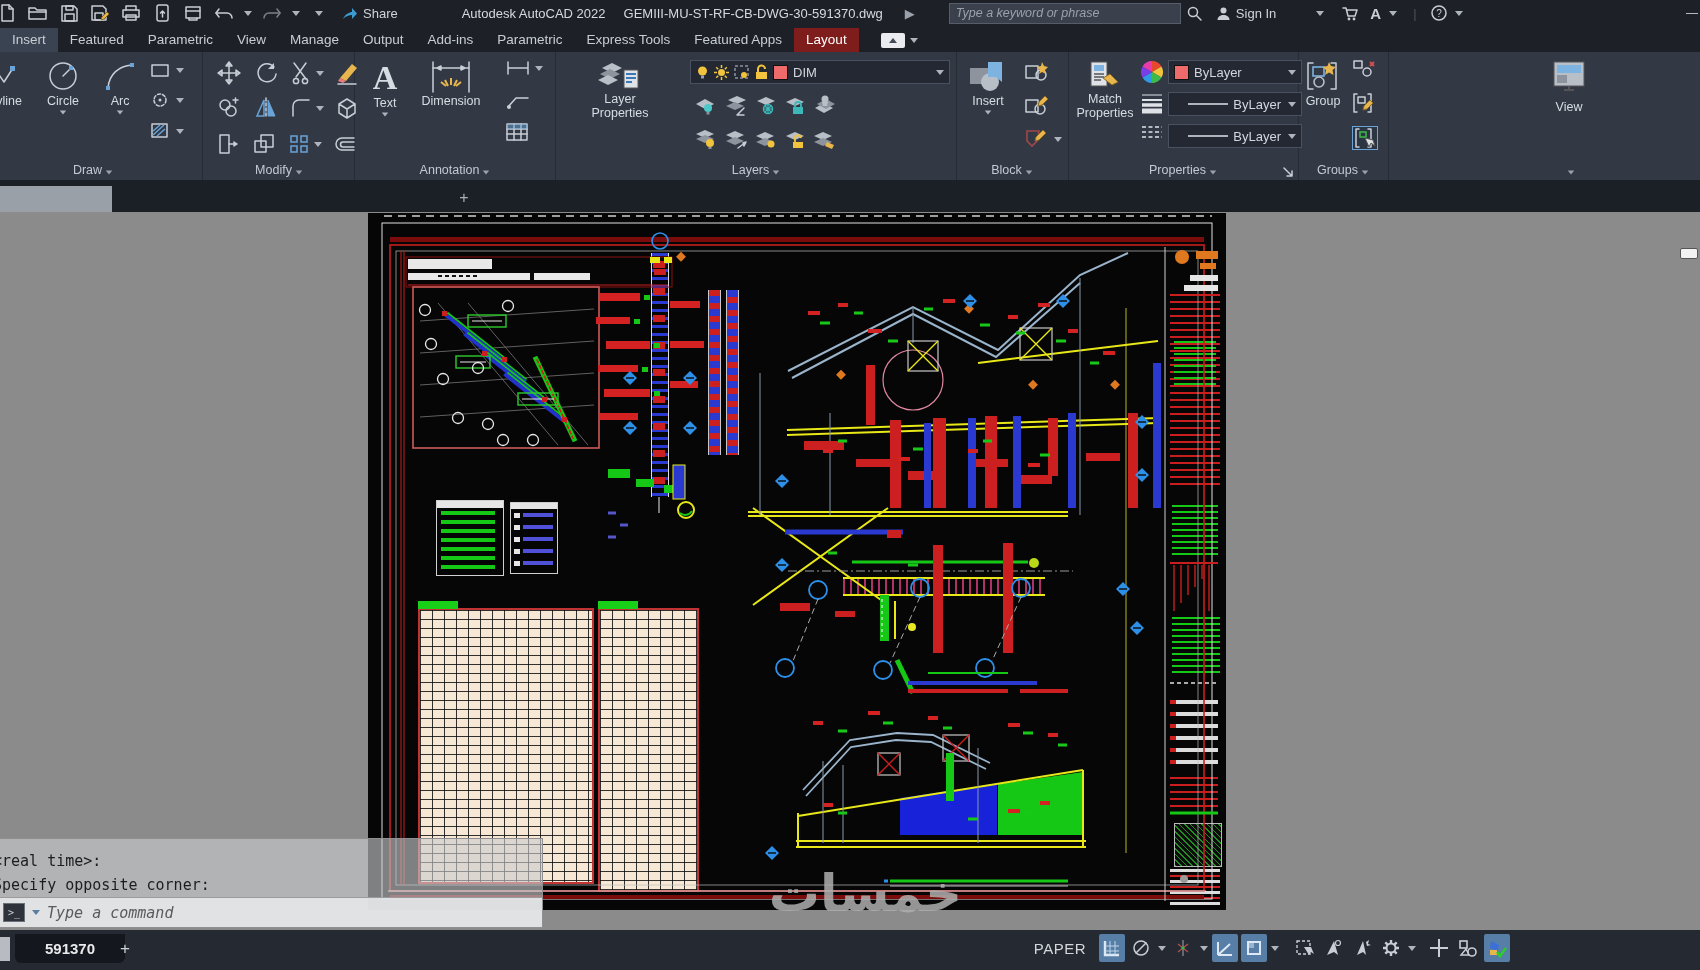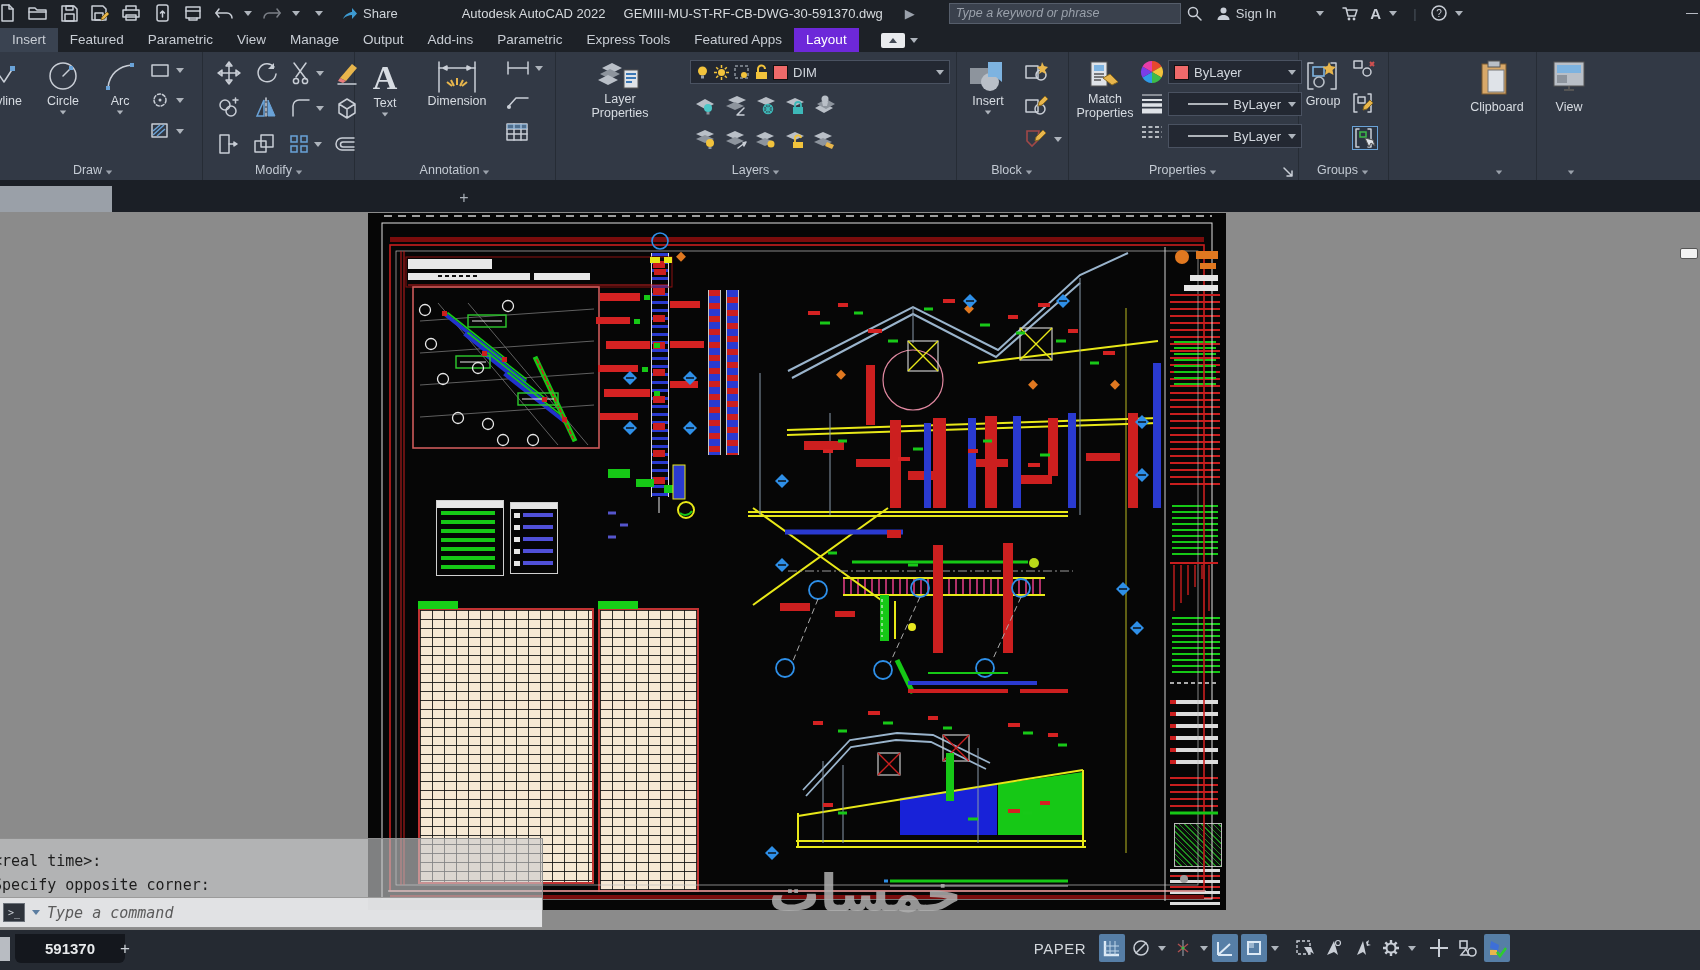--- a/index.html
+++ b/index.html
@@ -20,21 +20,21 @@
   .tb-title{display:flex;gap:18px;margin-left:64px;white-space:nowrap;color:#d6dade}
   .searchbox{margin-left:34px;width:218px;height:19px;background:#3a414d;border:1px solid #565e6b;
              display:flex;align-items:center;padding:0 6px;color:#9aa1ab;font-style:italic;font-size:12.5px}
   .tbitem{display:flex;align-items:center;gap:5px;margin-left:14px;color:#cfd4da}
 
   
   .tabrow{position:absolute;top:26px;left:0;width:1700px;height:26px;background:#1d2127;
           display:flex;align-items:flex-end;color:#c8cdd4;font-size:13.5px}
   .rtab{padding:4px 12px 5px;cursor:default;white-space:nowrap}
   .rtab.ins{background:#3a4351}
-  .rtab.act{background:#6d28d9;color:#fff}
+  .rtab.act{background:#7f1d1d;color:#fff}
   .ribbonopts{display:flex;align-items:center;gap:5px;margin-left:22px;margin-bottom:4px}
   .ropt-btn{width:24px;height:15px;background:#e9ebee;border-radius:2px;display:flex;align-items:center;justify-content:center}
 
   
   .ribbon{position:absolute;top:52px;left:0;width:1700px;height:128px;background:#323945;overflow:hidden}
   .panel{position:absolute;top:0;height:128px;border-right:1px solid #262c35}
   .plabel{position:absolute;left:0;right:0;bottom:3px;text-align:center;font-size:12.5px;color:#c3cad3;white-space:nowrap}
   .plabel .caret{border-top-color:#9aa1ab;margin-left:3px;transform:translateY(1px) scale(.8)}
   .bigbtn{position:absolute;top:8px;display:flex;flex-direction:column;align-items:center;
           color:#d7dce2;font-size:12.5px;line-height:14px;text-align:center}
@@ -380,21 +380,21 @@
     </div>
     <div class="plabel"><span>Modify</span><span class="caret"></span></div>
   </div>
 
   <div class="panel" style="left:355px;width:200px">
     <div class="bigbtn" style="left:4px;width:52px">
       <span style="font-size:34px;line-height:36px;color:#d7dce2;font-weight:bold;font-family:'Liberation Serif',serif">A</span>
       <span>Text</span>
       <span class="caret"></span>
     </div>
-    <div class="bigbtn" style="left:62px;width:80px">
+    <div class="bigbtn" style="left:56px;width:80px">
       <svg class="ic" width="48" height="34">
           <path class="st" d="M6 2v30M42 2v30"></path>
           <path class="st" d="M6 8h36M10 8l4-2v4zM38 8l-4-2v4z" fill="#c9ced6"></path>
           <path d="M18 20l3 6M24 18v7M30 20l-3 6M14 22l5 4M34 22l-5 4" stroke="#e8b64c" stroke-width="2"></path>
         </svg>
       <span>Dimension</span>
     </div>
     <div class="smallrow" style="left:150px;top:8px">
       <svg class="ic" width="26" height="16">
           <path class="st" d="M3 2v12M23 2v12M3 8h20"></path>
@@ -658,31 +658,20 @@
             <path class="st" d="M4 1H1v18h3M13 1h3v18h-3" stroke-width="1.2"></path>
             <rect x="5" y="4" width="6" height="5" fill="none" stroke="#3dbb4a" stroke-width="1.5"></rect>
             <path d="M10 10l4 9 2-4 4 3-2-6z" fill="#dfe3e8" stroke="#555"></path>
           </svg>
         </span>
       </div>
     <div class="plabel"><span>Groups</span><span class="caret"></span></div>
   </div>
 
 
-  <div class="panel" style="left:1458px;width:78px">
-    <div class="abs" style="left:22px;top:8px">
-      <svg class="ic" width="32" height="36">
-          <rect x="2" y="4" width="24" height="30" fill="#d8a869" stroke="#7a5a30"></rect>
-          <rect x="8" y="1" width="12" height="6" fill="#b9bfc7" stroke="#555"></rect>
-          <rect x="8" y="10" width="16" height="22" fill="#dfe3e8" stroke="#777"></rect>
-        </svg>
-    </div>
-    <div class="abs" style="left:0;right:0;top:48px;text-align:center;font-size:12.5px;color:#d7dce2">Clipboard</div>
-    <div class="plabel"><span class="caret"></span></div>
-  </div>
 
   <div class="panel" style="left:1536px;width:170px;border-right:none">
     <div class="abs" style="left:16px;top:8px">
       <svg class="ic" width="34" height="34">
           <rect x="2" y="2" width="30" height="24" fill="#b9bfc7" stroke="#555"></rect>
           <rect x="5" y="5" width="24" height="8" fill="#7db3e0"></rect>
           <rect x="5" y="15" width="10" height="8" fill="#8d949d"></rect>
           <path d="M12 30h10M17 26v4" stroke="#555" stroke-width="2"></path>
         </svg>
     </div>

